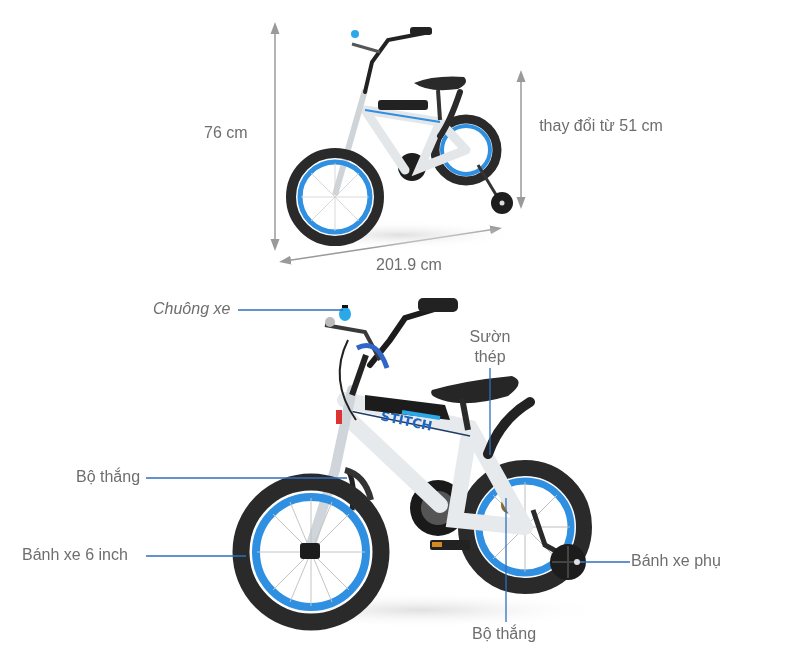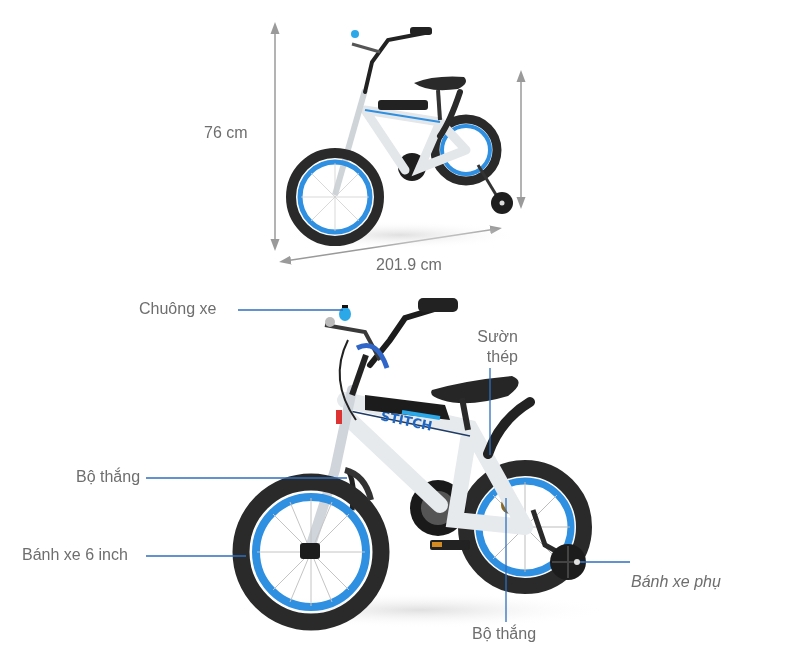--- a/index.html
+++ b/index.html
@@ -157,23 +157,24 @@
     <line x1="146" y1="556" x2="246" y2="556"></line>
     <line x1="490" y1="368" x2="490" y2="455"></line>
     <line x1="506" y1="498" x2="506" y2="622"></line>
     <line x1="580" y1="562" x2="630" y2="562"></line>
   </g>
 </svg>
 
 <div class="lbl" style="left:204px; top:123px;">76 cm</div>
 <div class="lbl" style="left:376px; top:255px;">201.9 cm</div>
 <div class="lbl lbl-center" style="left:528px; top:116px; width:146px;">
+  <div>thay đổi từ 51 cm</div>
 </div>
 
-<div class="lbl" style="left:139px; top:299px;">Chuông xe</div>
+<div class="lbl" style="left:153px; top:299px;font-style:italic;">Chuông xe</div>
 <div class="lbl" style="left:76px; top:467px;">Bộ thắng</div>
 <div class="lbl" style="left:22px; top:545px;">Bánh xe 6 inch</div>
-<div class="lbl lbl-center" style="left:462px; top:327px; width:56px;text-align:right;">
+<div class="lbl lbl-center" style="left:462px; top:327px; width:56px;">
   <div>Sườn</div>
   <div>thép</div>
 </div>
 <div class="lbl" style="left:472px; top:624px;">Bộ thắng</div>
-<div class="lbl" style="left:631px; top:572px;font-style:italic;">Bánh xe phụ</div>
+<div class="lbl" style="left:631px; top:551px;">Bánh xe phụ</div>
 
 </body></html>

